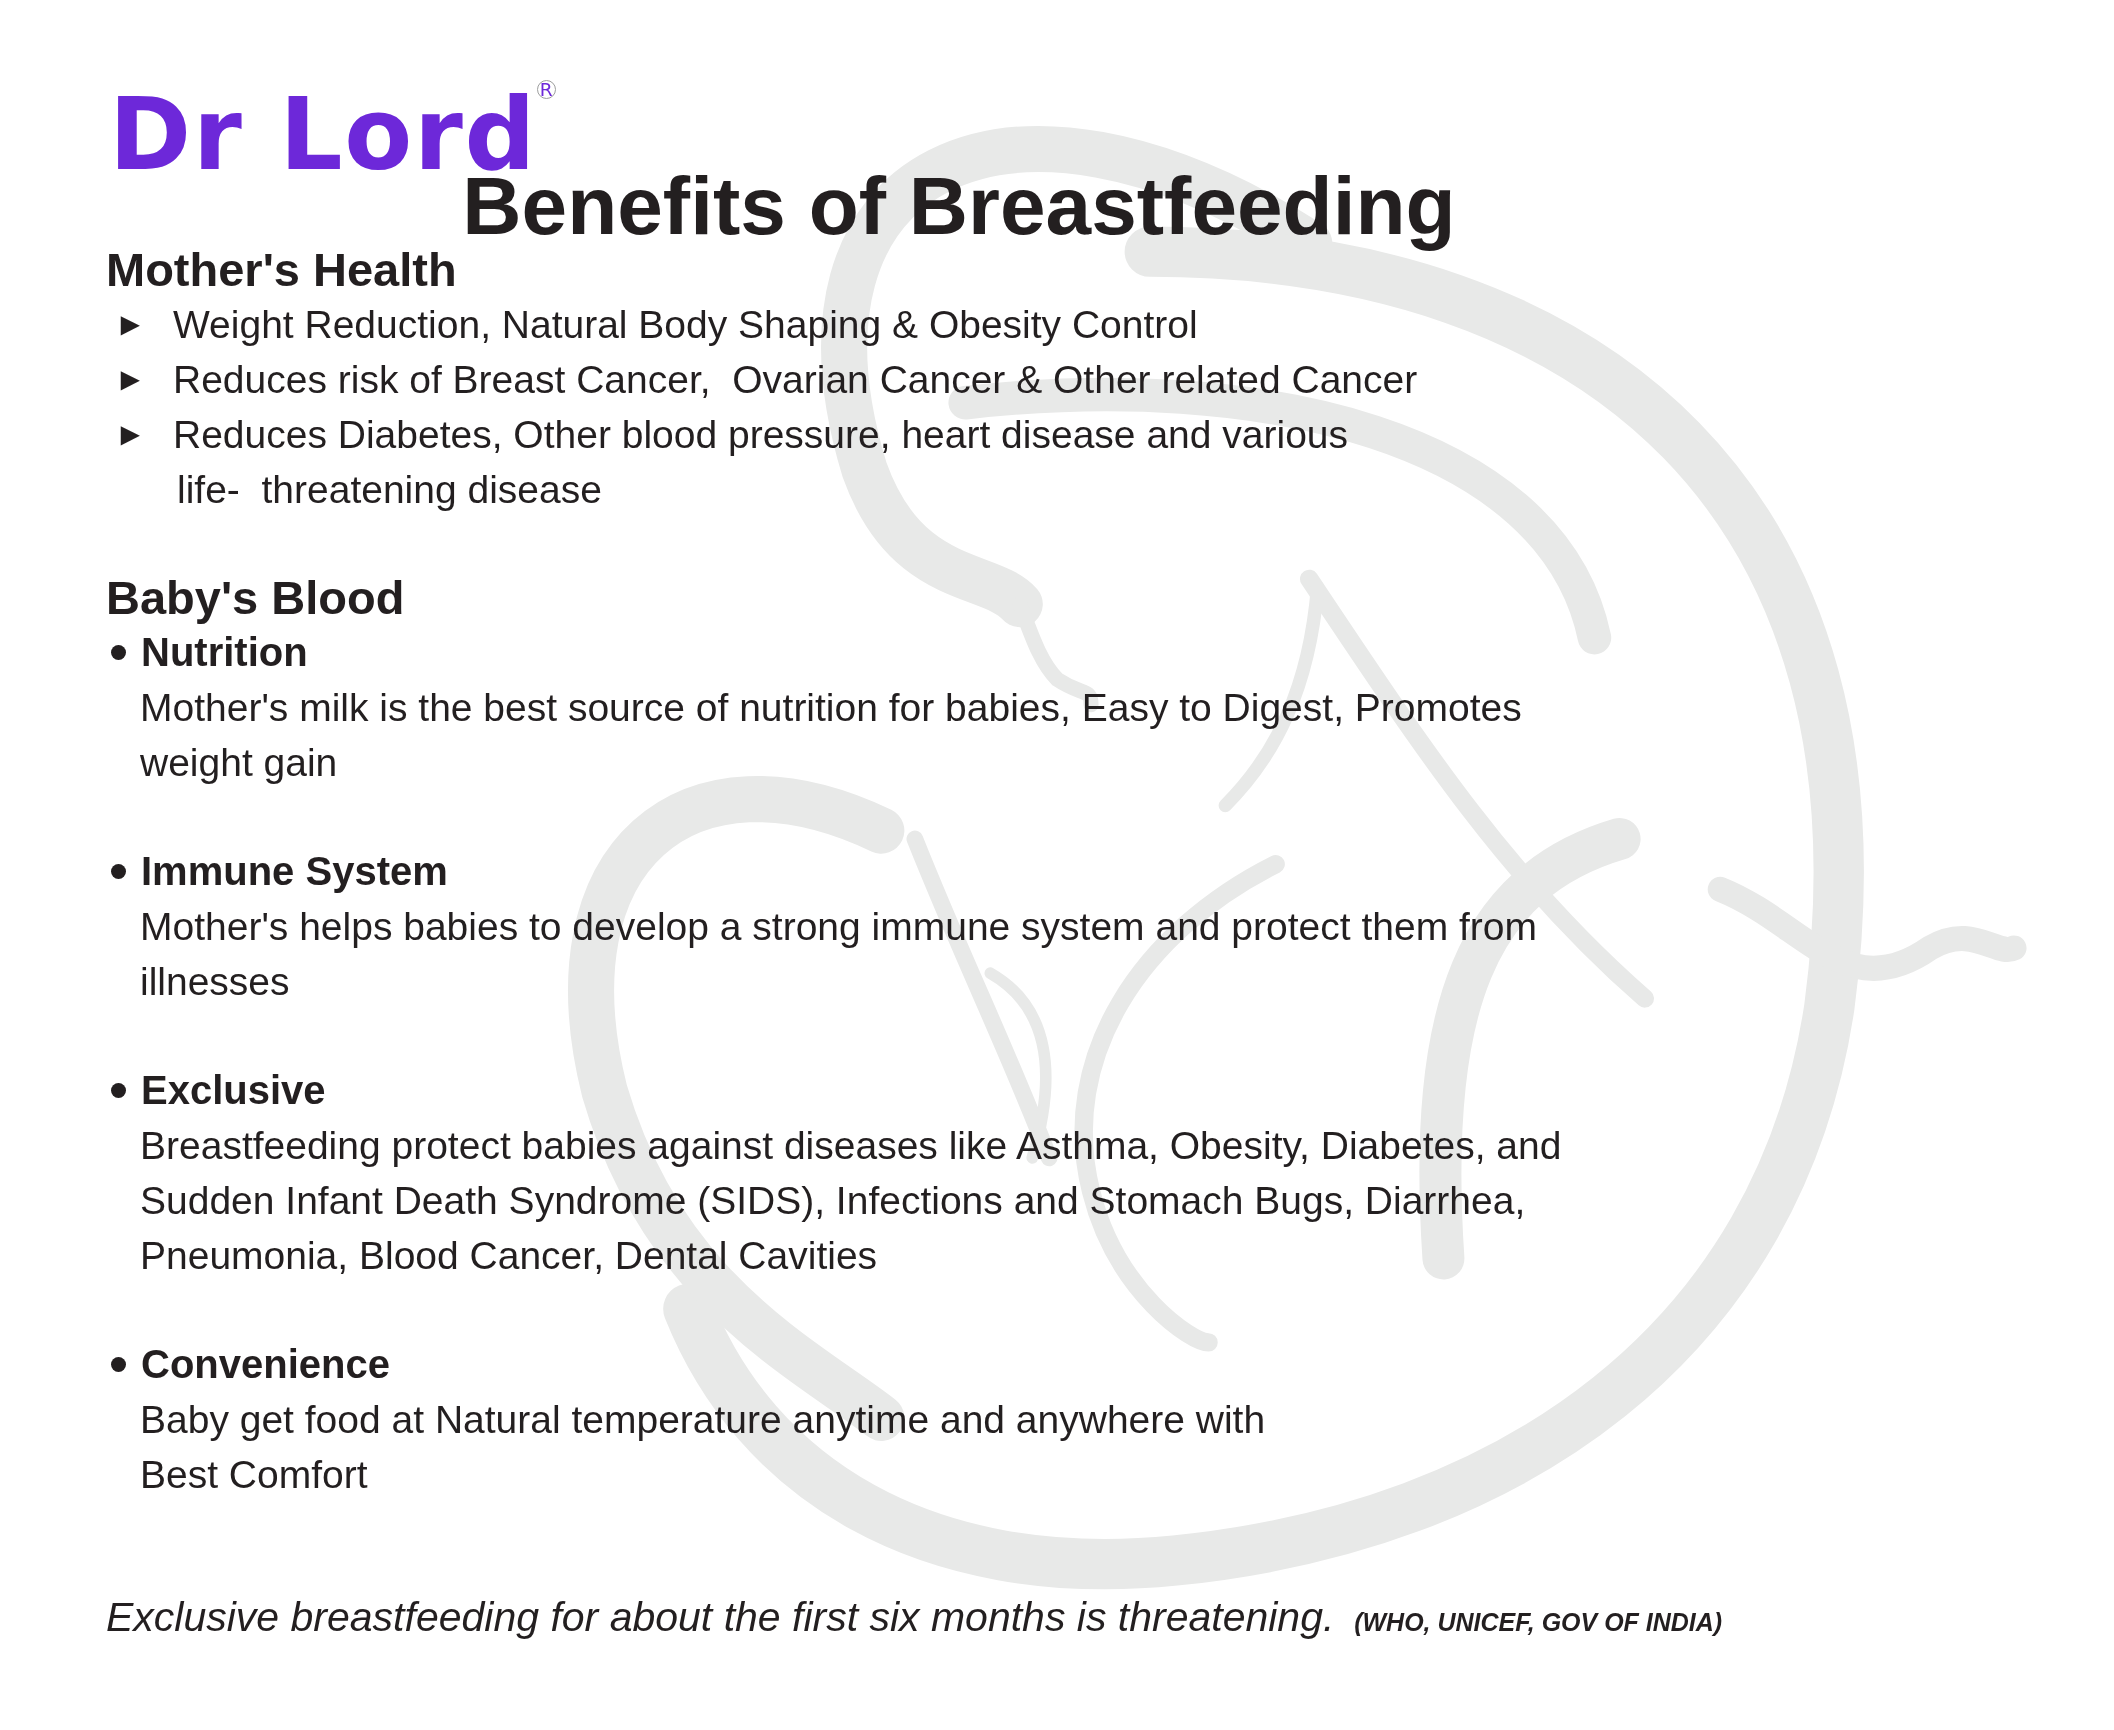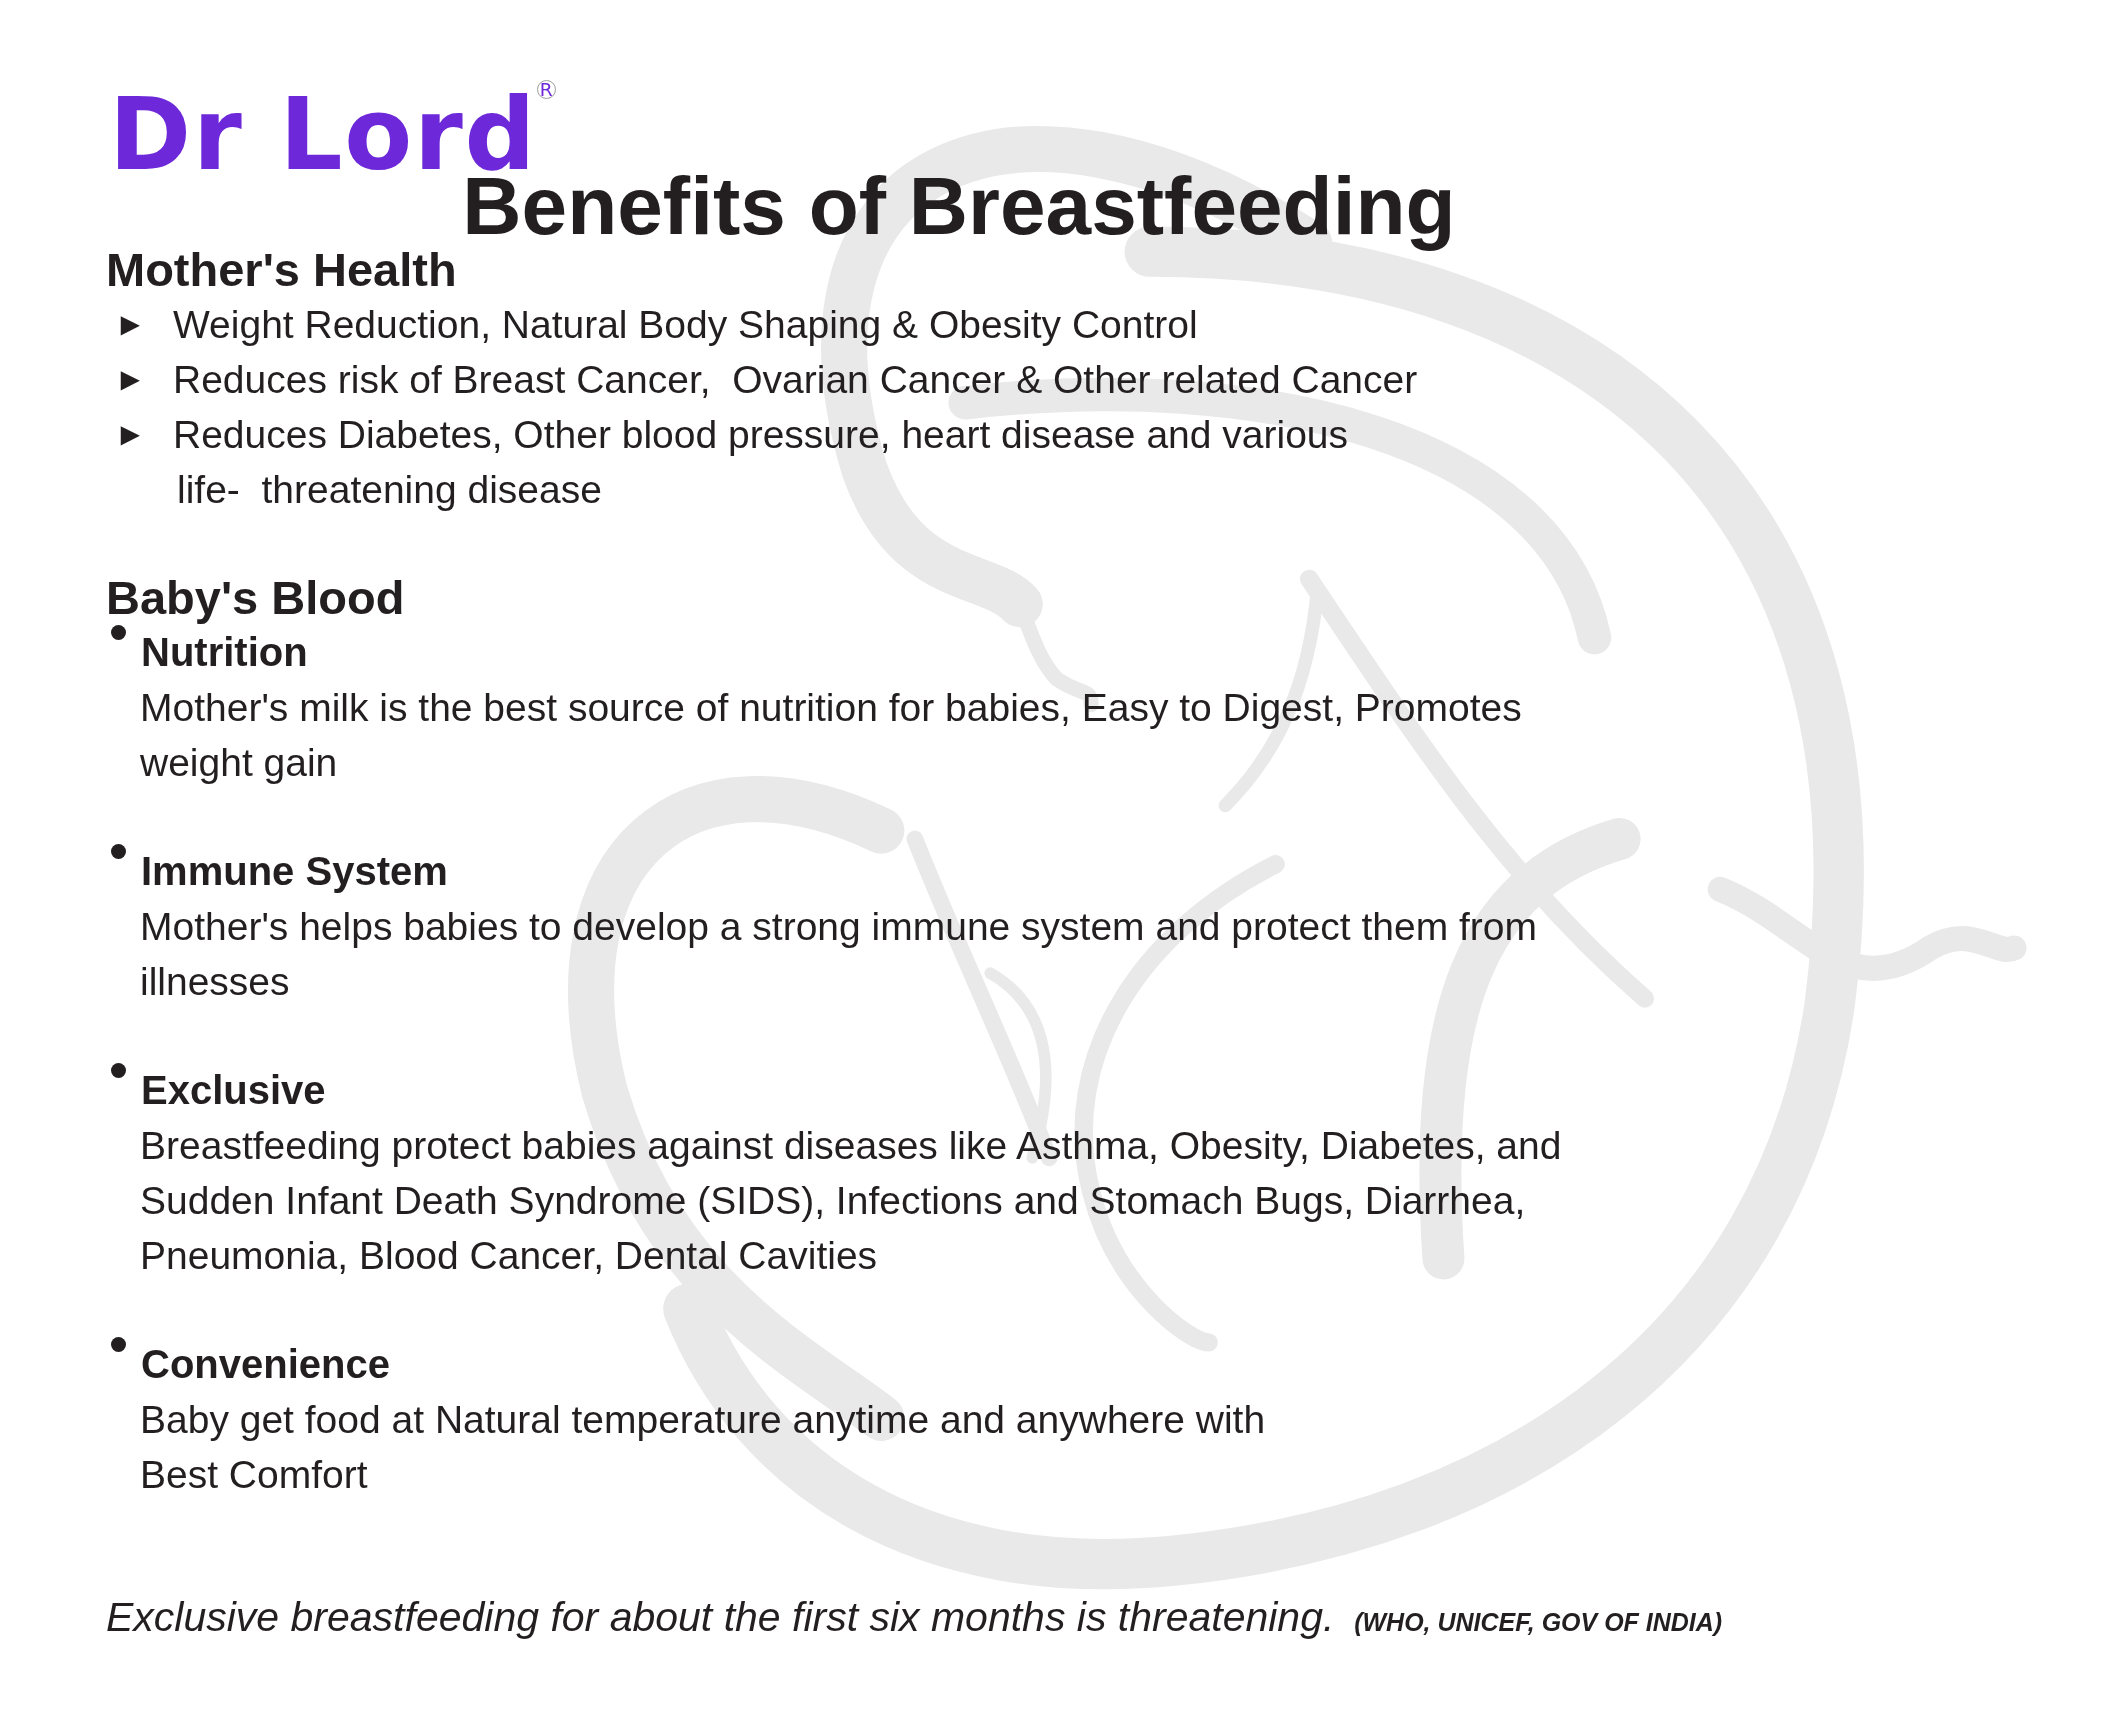--- a/index.html
+++ b/index.html
@@ -98,20 +98,21 @@
     white-space: pre-wrap;
   }
   .tri-cont {
     display: block;
     padding-left: 71px;
   }
   .gap-lg { height: 54px; }
   .benefit { margin: 0; }
   .benefit-head {
     display: flex;
+    align-items: center;
     font-weight: bold;
     font-size: 40px;
     line-height: 55px;
   }
   .dot-icon {
     display: inline-block;
     width: 15px;
     height: 15px;
     border-radius: 50%;
     background: #231f20;

